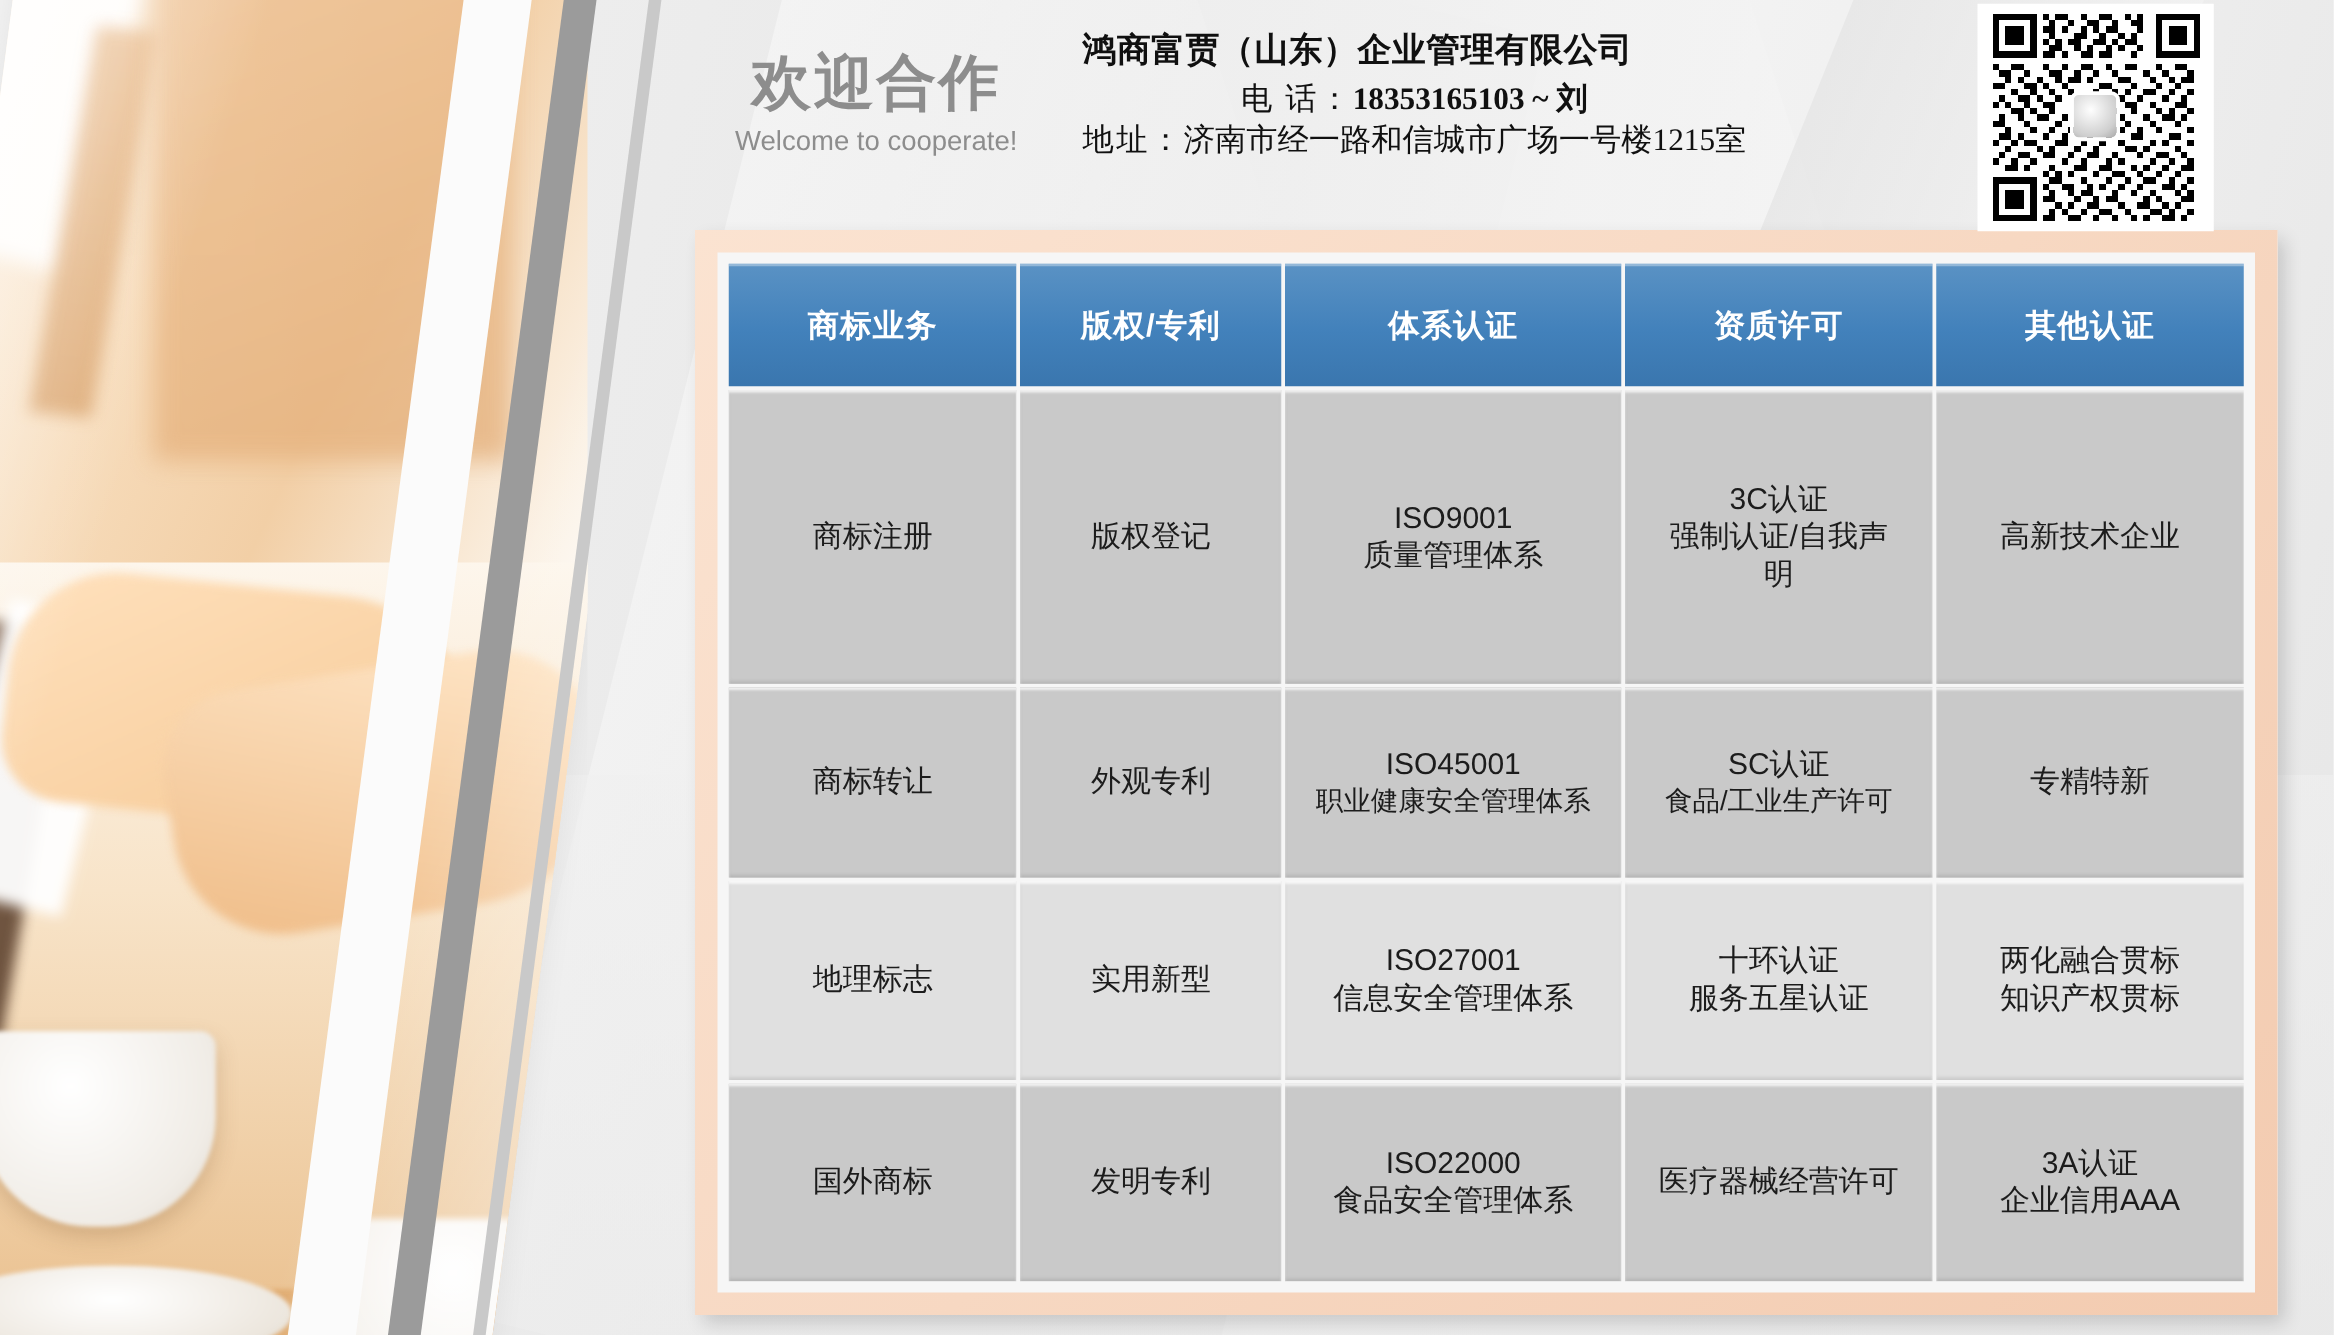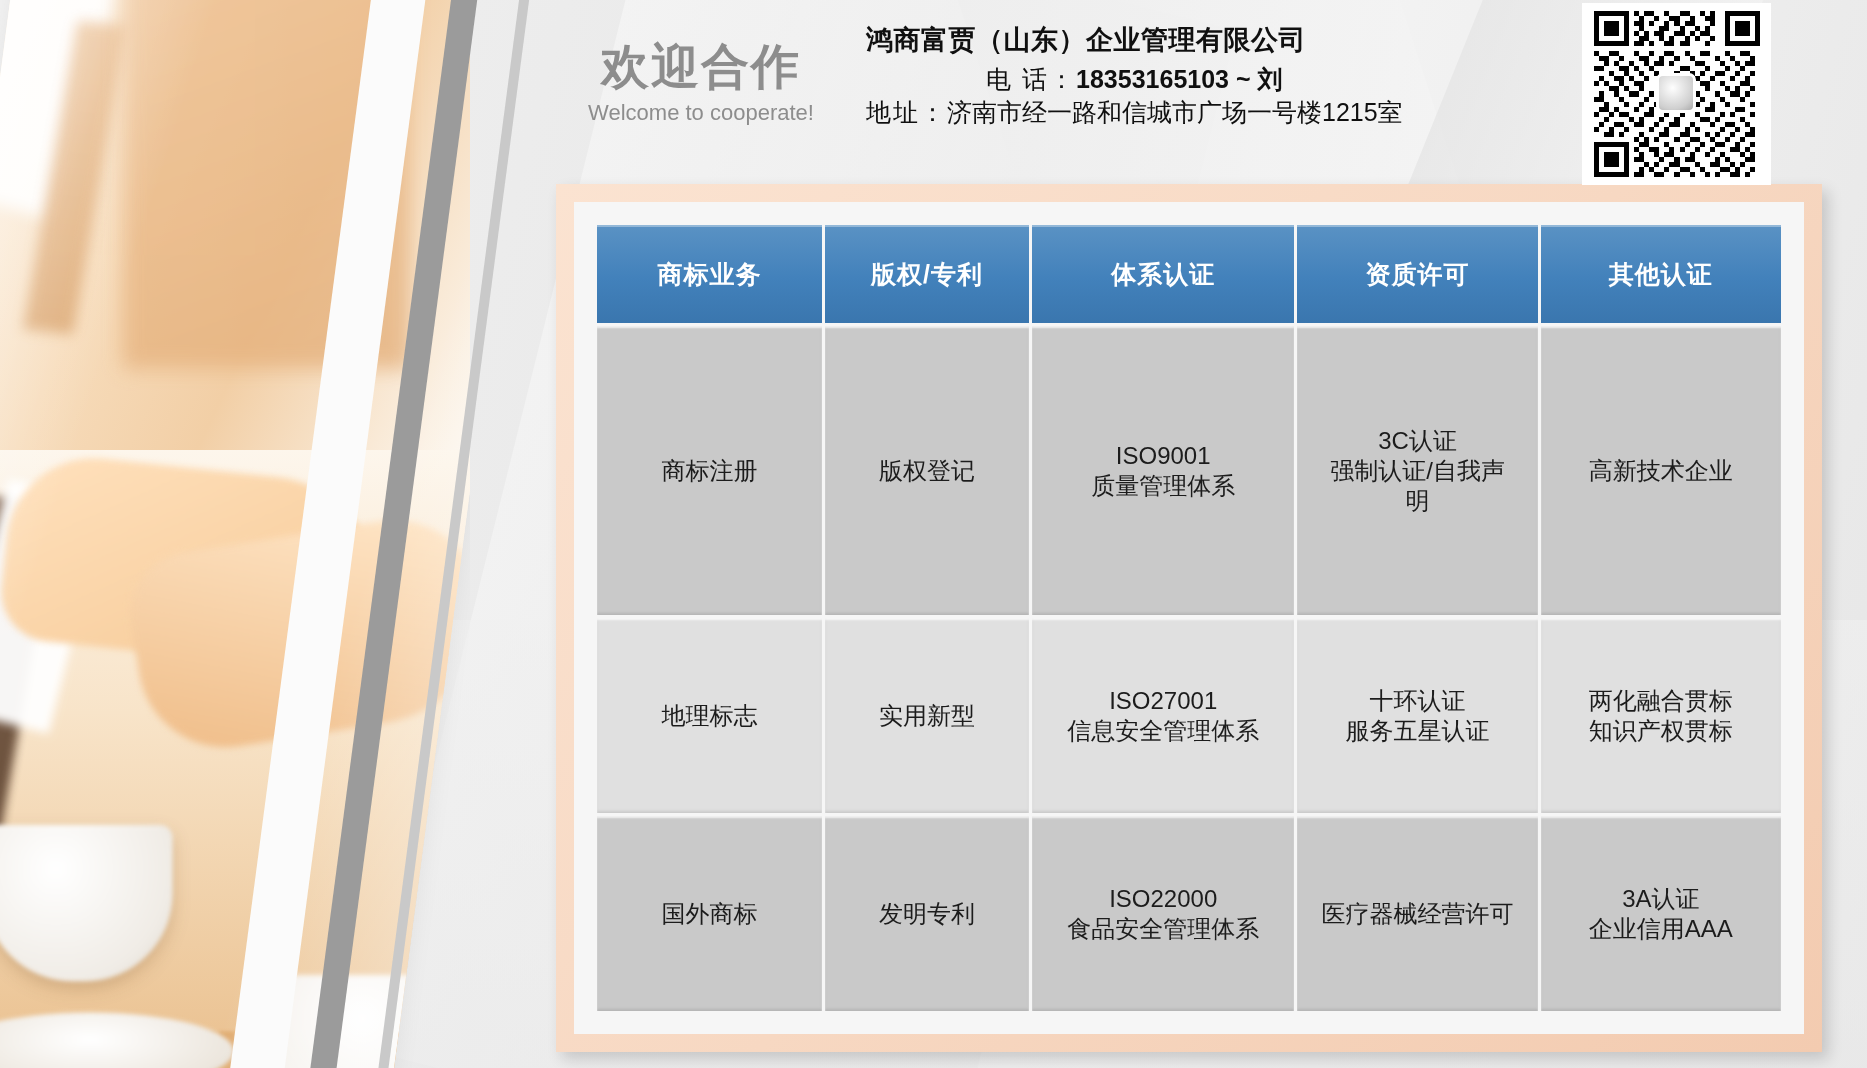--- a/index.html
+++ b/index.html
@@ -234,21 +234,21 @@
     font-size: 22px;
     color: #8d8d8d;
     white-space: nowrap;
   }
 
   .contact-block {
     position: absolute;
     left: 866px; top: 22px;
     z-index: 5;
     color: #101010;
-    font-family: Liberation Sans, sans-serif;
+    font-family: Liberation Serif, serif;
   }
   .company-name {
     font-size: 27px;
     font-weight: bold;
     letter-spacing: .5px;
     margin-bottom: 5px;
     white-space: nowrap;
   }
   .contact-line {
     font-size: 25px;
@@ -294,21 +294,21 @@
     background: linear-gradient(135deg, #fbe3d1 0%, #f7d8c2 50%, #f3cbb0 100%);
     padding: 18px;
     box-sizing: border-box;
     box-shadow: 6px 7px 14px rgba(0,0,0,.16);
     z-index: 4;
   }
   .table-inner {
     width: 100%;
     height: 100%;
     background: #f6f6f6;
-    padding: 20px;
+    padding: 6px;
     box-sizing: border-box;
   }
   table.grid {
     width: 100%;
     height: 100%;
     border-collapse: separate;
     border-spacing: 3px;
     table-layout: fixed;
   }
   table.grid th {
@@ -703,20 +703,35 @@
             </td>
             <td>
               <span class="l2">3C认证</span>
               <span class="l2">强制认证/自我声</span>
               <span class="l2">明</span>
             </td>
             <td>
               <span class="l2">高新技术企业</span>
             </td>
           </tr>
+          <tr>
+            <td>商标转让</td>
+            <td>外观专利</td>
+            <td>
+              <span class="l2">ISO45001</span>
+              <span class="l2 small">职业健康安全管理体系</span>
+            </td>
+            <td>
+              <span class="l2">SC认证</span>
+              <span class="l2 small">食品/工业生产许可</span>
+            </td>
+            <td>
+              <span class="l2">专精特新</span>
+            </td>
+          </tr>
           <tr class="alt">
             <td>地理标志</td>
             <td>实用新型</td>
             <td>
               <span class="l2">ISO27001</span>
               <span class="l2">信息安全管理体系</span>
             </td>
             <td>
               <span class="l2">十环认证</span>
               <span class="l2">服务五星认证</span>

